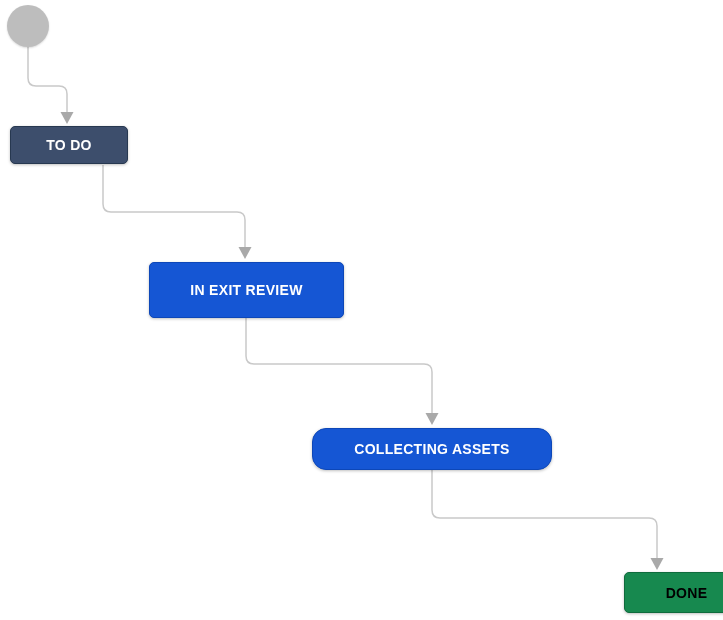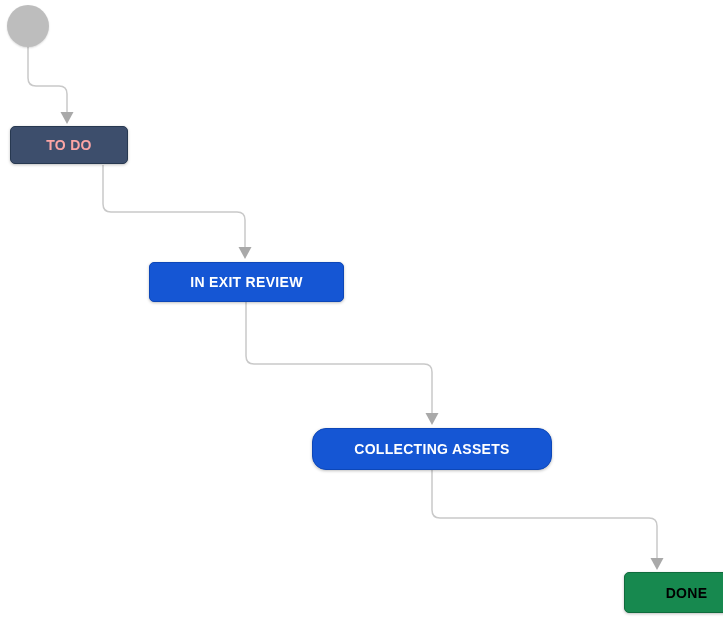--- a/index.html
+++ b/index.html
@@ -55,24 +55,24 @@
       <polygon points="67,124 60.5,112 73.5,112" fill="#a9a9a9"></polygon>
       <path d="M 103 165 L 103 204 Q 103 212 111 212 L 237 212 Q 245 212 245 220 L 245 248" fill="none" stroke="#c9c9c9" stroke-width="1.5"></path>
       <polygon points="245,259 238.5,247 251.5,247" fill="#a9a9a9"></polygon>
       <path d="M 246 302 L 246 356 Q 246 364 254 364 L 424 364 Q 432 364 432 372 L 432 414" fill="none" stroke="#c9c9c9" stroke-width="1.5"></path>
       <polygon points="432,425 425.5,413 438.5,413" fill="#a9a9a9"></polygon>
       <path d="M 432 470 L 432 510 Q 432 518 440 518 L 649 518 Q 657 518 657 526 L 657 559" fill="none" stroke="#c9c9c9" stroke-width="1.5"></path>
       <polygon points="657,570 650.5,558 663.5,558" fill="#a9a9a9"></polygon>
     </svg>
   <div id="nodes">
       <div class="start-circle" style="left: 7px; top: 5px; width: 42px; height: 42px; background: rgb(189, 189, 189);"></div>
-      <div class="node" style="left: 10px; top: 126px; width: 118px; height: 38px; background: rgb(61, 78, 108); border-color: rgb(39, 56, 80); color: #fca5a5;">
+      <div class="node" style="left: 10px; top: 126px; width: 118px; height: 38px; background: rgb(61, 78, 108); border-color: rgb(39, 56, 80); color: #ffffff;">
         <span>TO DO</span>
       </div>
-      <div class="node" style="left: 149px; top: 262px; width: 195px; height: 40px; background: rgb(21, 86, 212); border-color: rgb(13, 71, 184); color: rgb(255, 255, 255);">
+      <div class="node" style="left: 149px; top: 262px; width: 195px; height: 56px; background: rgb(21, 86, 212); border-color: rgb(13, 71, 184); color: rgb(255, 255, 255);">
         <span>IN EXIT REVIEW</span>
       </div>
       <div class="node" style="left: 312px; top: 428px; width: 240px; height: 42px; background: rgb(21, 86, 212); border-color: rgb(13, 71, 184); color: rgb(255, 255, 255); border-radius: 14px;">
         <span>COLLECTING ASSETS</span>
       </div>
       <div class="node" style="left: 624px; top: 572px; width: 125px; height: 41px; background: rgb(23, 137, 79); border-color: rgb(15, 107, 61); color: #000000;">
         <span>DONE</span>
       </div>
     </div>
 </div>

